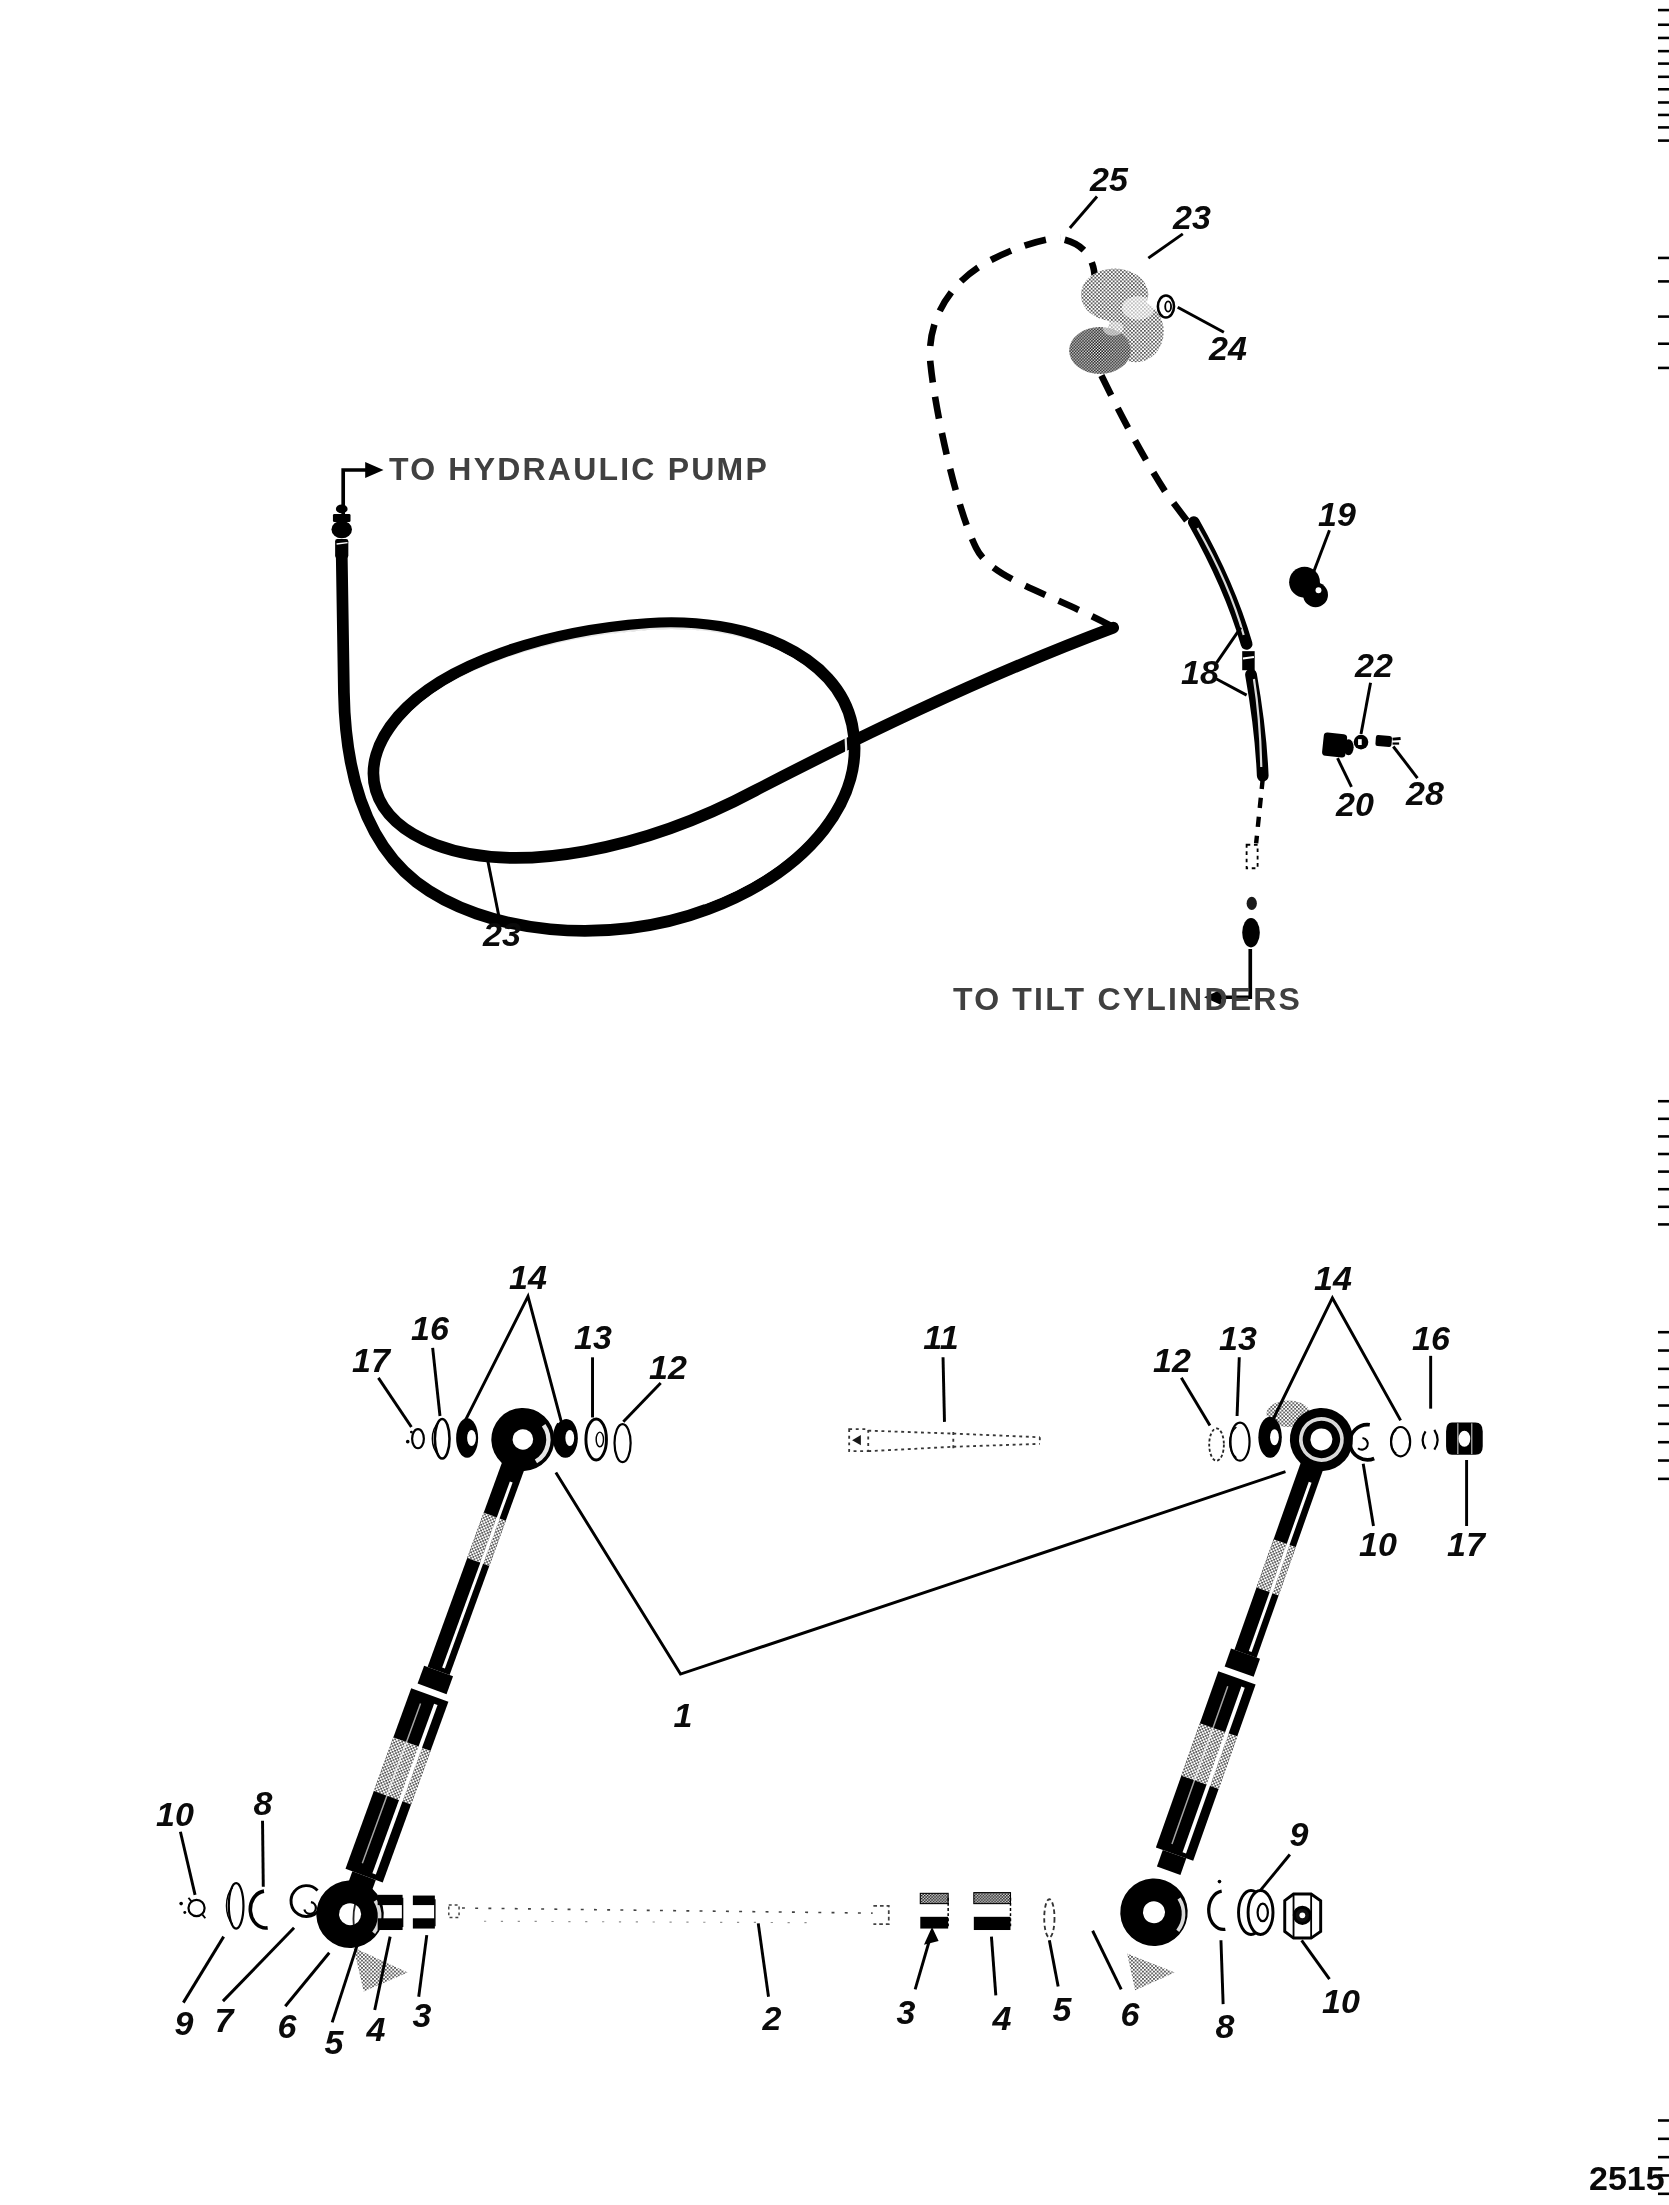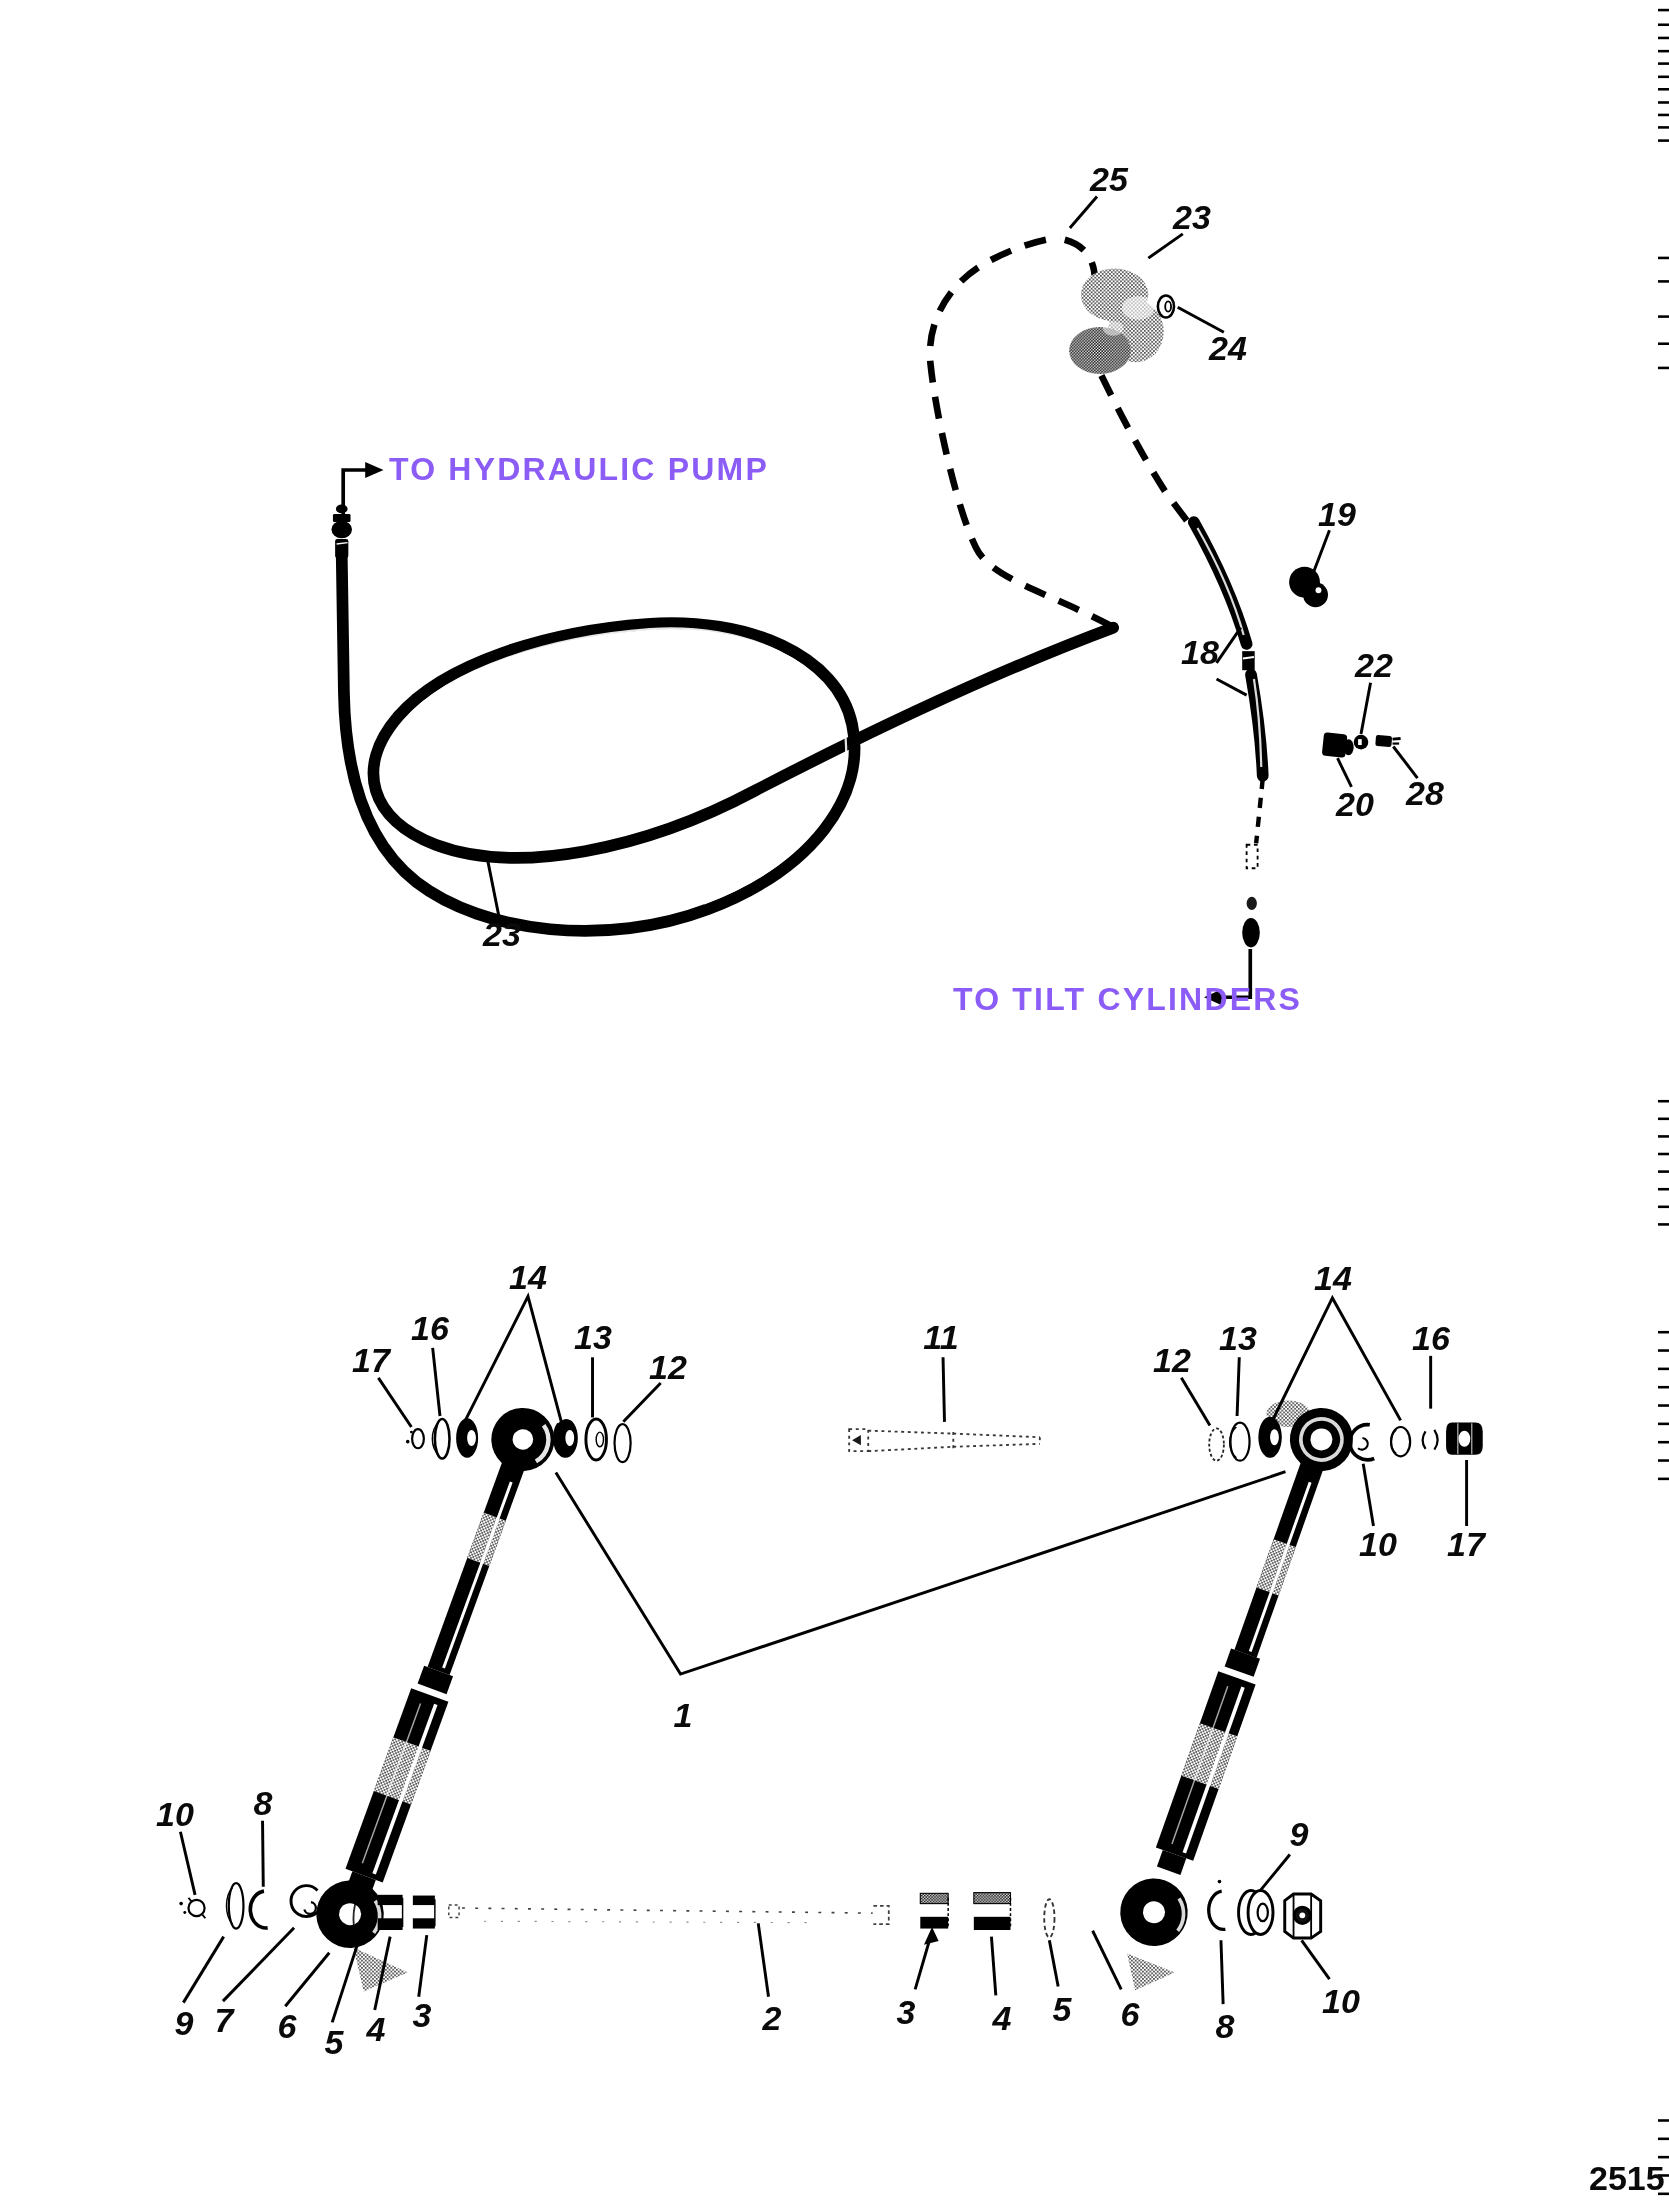--- a/index.html
+++ b/index.html
@@ -2,21 +2,21 @@
 <html style="font-size:11.7px"><head>
 <meta charset="utf-8">
 <style>
   html,body{margin:0;padding:0;background:#ffffff;}
   .page{position:relative;width:1669px;height:2205px;background:#fff;overflow:hidden;
         font-family:"Liberation Sans",sans-serif;}
   .art{position:absolute;left:0;top:0;width:1669px;height:2205px;}
   .lbl{position:absolute;transform:translate(-50%,-50%);font-weight:700;font-size:34px;
        color:#0a0a0a;white-space:nowrap;line-height:1;font-style:italic;}
   .cap{position:absolute;transform:translate(0,-50%);font-weight:700;font-size:32px;
-       letter-spacing:2.2px;color:#8b5cf6;white-space:nowrap;line-height:1;}
+       letter-spacing:2.2px;color:#404040;white-space:nowrap;line-height:1;}
   .pageno{position:absolute;right:4.4px;bottom:7.3px;font-weight:700;font-size:34px;color:#0a0a0a;}
 </style>
 </head>
 <body>
 
 <div class="page">
 
 <svg class="art" viewBox="0 0 2276 3007" xmlns="http://www.w3.org/2000/svg">
   <defs>
     <pattern id="ht" width="5" height="5" patternUnits="userSpaceOnUse">
@@ -395,21 +395,21 @@
       </g>
 </svg>
 
 <div class="cap" style="left:389px;top:469px">TO HYDRAULIC PUMP</div>
 <div class="cap" style="left:953px;top:999px">TO TILT CYLINDERS</div>
 
 <div class="lbl" style="left:1109px;top:179px">25</div>
 <div class="lbl" style="left:1192px;top:217px">23</div>
 <div class="lbl" style="left:1228px;top:348px">24</div>
 <div class="lbl" style="left:1337px;top:514px">19</div>
-<div class="lbl" style="left:1200px;top:652px">18</div>
+<div class="lbl" style="left:1200px;top:672px">18</div>
 <div class="lbl" style="left:1374px;top:665px">22</div>
 <div class="lbl" style="left:1355px;top:804px">20</div>
 <div class="lbl" style="left:1425px;top:793px">28</div>
 <div class="lbl" style="left:502px;top:934px">23</div>
 
 <div class="lbl" style="left:371px;top:1360px">17</div>
 <div class="lbl" style="left:430px;top:1328px">16</div>
 <div class="lbl" style="left:528px;top:1277px">14</div>
 <div class="lbl" style="left:593px;top:1337px">13</div>
 <div class="lbl" style="left:668px;top:1367px">12</div>

